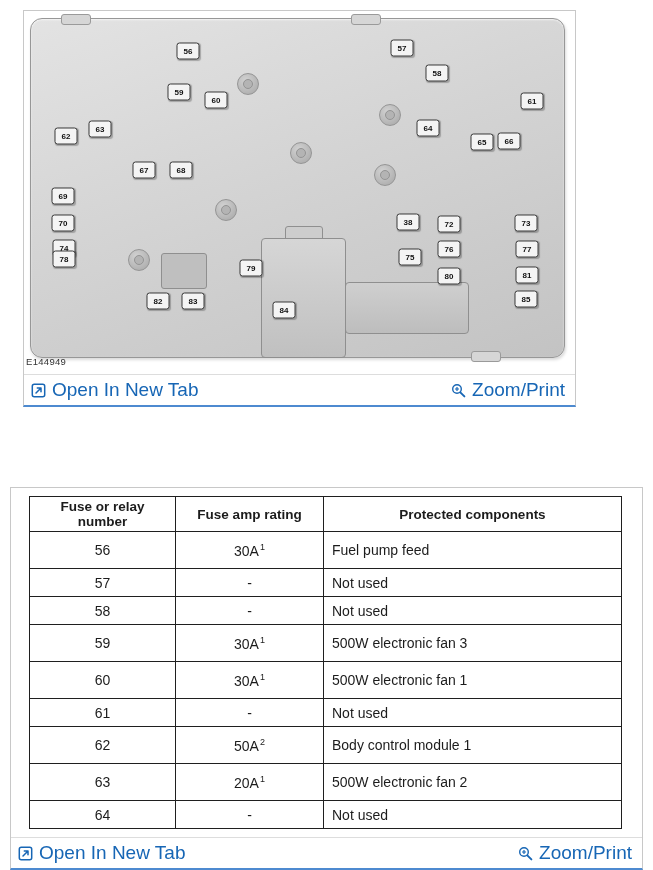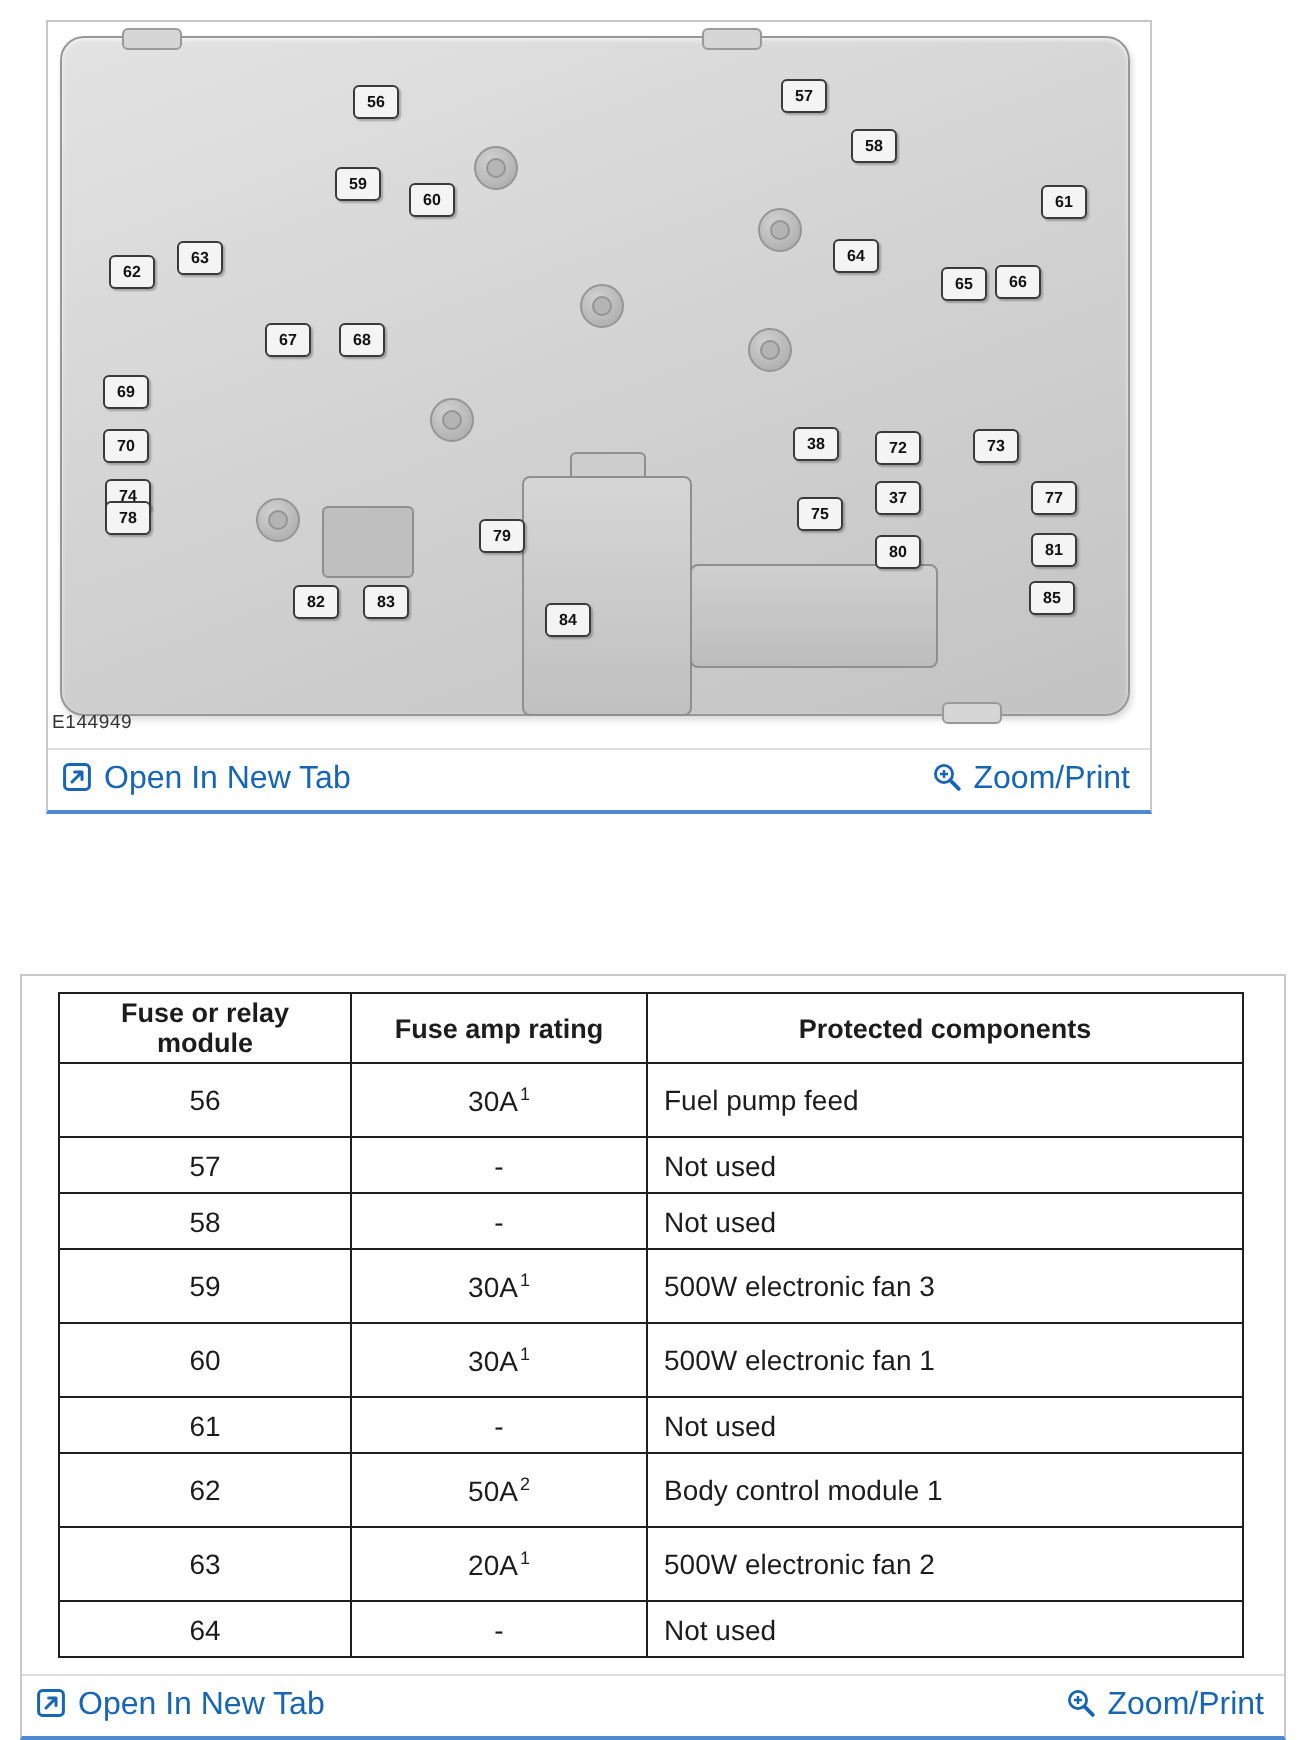--- a/index.html
+++ b/index.html
@@ -24,24 +24,24 @@
     height: 31px;
     border-top: 1px solid #ddd;
     display: flex;
     align-items: center;
     justify-content: space-between;
     padding: 0 10px 0 7px;
     background: #fff;
   }
   .link {
     display: inline-flex;
-    align-items: flex-start;
+    align-items: center;
     gap: 6px;
     color: var(--link);
-    font-size: 16px;
+    font-size: 19px;
     text-decoration: none;
     cursor: pointer;
   }
   .link .icon { display: inline-flex; align-items: center; }
 
   
   .panel {
     position: absolute;
     left: 6px; top: 7px;
     width: 535px; height: 340px;
@@ -165,24 +165,24 @@
       <div class="fuse" style="left: 76px; top: 118px;">63</div>
       <div class="fuse" style="left: 404px; top: 117px;">64</div>
       <div class="fuse" style="left: 458px; top: 131px;">65</div>
       <div class="fuse" style="left: 485px; top: 130px;">66</div>
       <div class="fuse" style="left: 120px; top: 159px;">67</div>
       <div class="fuse" style="left: 157px; top: 159px;">68</div>
       <div class="fuse" style="left: 39px; top: 185px;">69</div>
       <div class="fuse" style="left: 39px; top: 212px;">70</div>
       <div class="fuse" style="left: 384px; top: 211px;">38</div>
       <div class="fuse" style="left: 425px; top: 213px; text-align: right;">72</div>
-      <div class="fuse" style="left: 474px; top: 212px;">73</div>
+      <div class="fuse" style="left: 502px; top: 212px;">73</div>
       <div class="fuse" style="left: 40px; top: 237px;">74</div>
       <div class="fuse" style="left: 386px; top: 246px;">75</div>
-      <div class="fuse" style="left: 425px; top: 238px;">37</div>
+      <div class="fuse" style="left: 425px; top: 238px;">76</div>
       <div class="fuse" style="left: 503px; top: 238px;">77</div>
       <div class="fuse" style="left: 40px; top: 248px;">78</div>
       <div class="fuse" style="left: 227px; top: 257px;">79</div>
       <div class="fuse" style="left: 425px; top: 265px;">80</div>
       <div class="fuse" style="left: 503px; top: 264px;">81</div>
       <div class="fuse" style="left: 134px; top: 290px;">82</div>
       <div class="fuse" style="left: 169px; top: 290px;">83</div>
       <div class="fuse" style="left: 260px; top: 283px; margin-top: 16px;">84</div>
       <div class="fuse" style="left: 502px; top: 288px;">85</div>
       <div class="stud" style="left: 224px; top: 73px;"></div>
@@ -213,21 +213,21 @@
       <span>Zoom/Print</span>
     </a>
   </div>
 </div>
 
 <div class="card" style="left:10px; top:487px; width:633px; height:383px;">
   <div class="card-body table-wrap">
     <table class="fuse-table">
       <thead>
         <tr>
-          <th class="col-num">Fuse or relay module</th>
+          <th class="col-num">Fuse or relay number</th>
           <th class="col-rating">Fuse amp rating</th>
           <th class="col-comp">Protected components</th>
         </tr>
       </thead>
       <tbody>
           <tr class="tall">
             <td class="col-num">56</td>
             <td class="col-rating"><span>30A</span><sup>1</sup></td>
             <td class="col-comp">Fuel pump feed</td>
           </tr>

